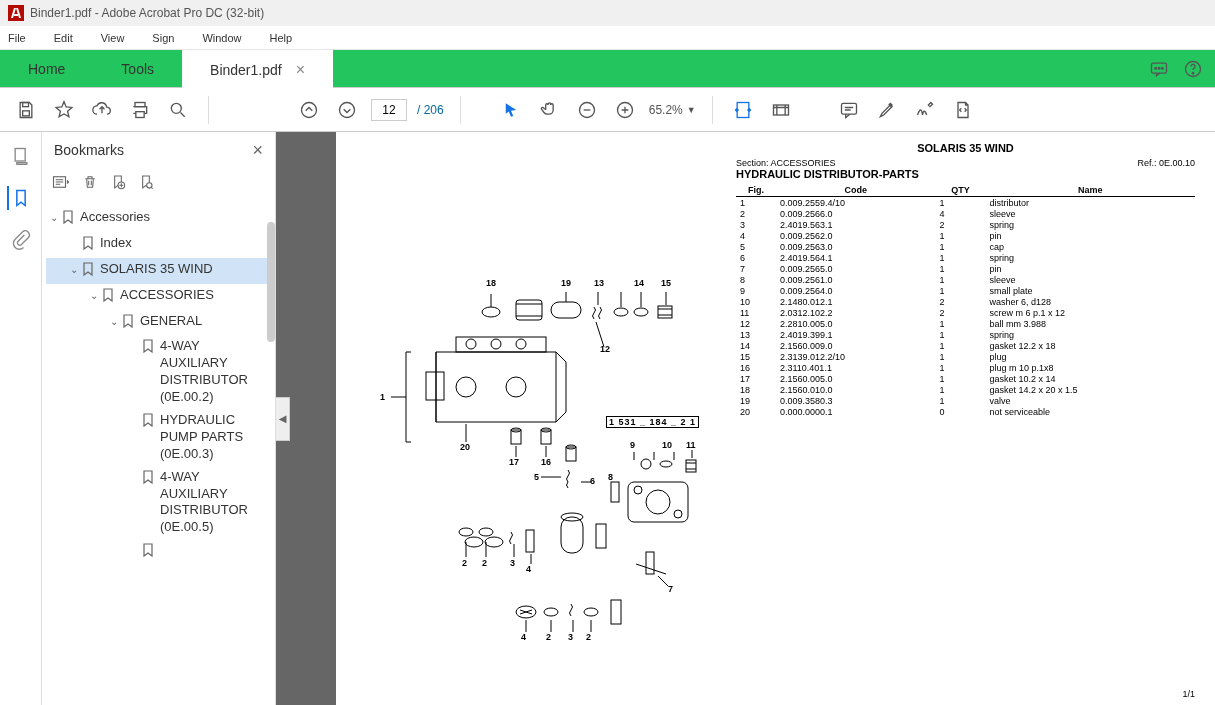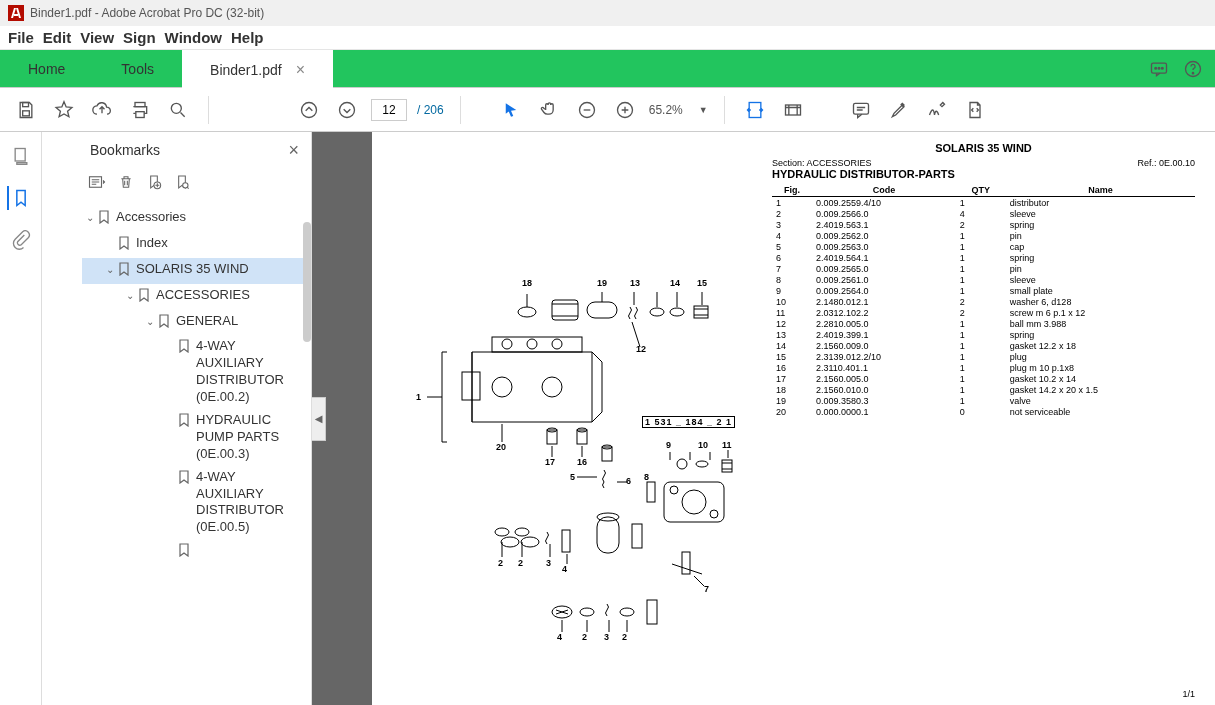--- a/index.html
+++ b/index.html
@@ -1,33 +1,33 @@
 <!DOCTYPE html>
 <html><head>
 <meta charset="utf-8">
 <style>
 * { margin: 0; padding: 0; box-sizing: border-box; font-family: "Segoe UI", Arial, sans-serif; }
 body { width: 1215px; height: 705px; background: #fff; overflow: hidden; display: flex; flex-direction: column; }
 .titlebar { height: 26px; background: #f0f0f0; display: flex; align-items: center; padding: 0 8px; font-size: 12px; color: #555; gap: 6px; }
 .titlebar svg { flex-shrink: 0; }
-.menubar { height: 24px; background: #fff; display: flex; align-items: center; padding: 0 8px; font-size: 15px; color: #333; gap: 9px; border-bottom: 1px solid #e5e5e5; font-weight: bold; }
+.menubar { height: 24px; background: #fff; display: flex; align-items: center; padding: 0 8px; font-size: 11px; color: #333; gap: 28px; border-bottom: 1px solid #e5e5e5; }
 .menubar span { cursor: default; }
 .tabbar { height: 38px; background: #22c55e; display: flex; align-items: stretch; border-bottom: 1px solid #ccc; position: relative; }
 .tabbar .tab { padding: 0 28px; display: flex; align-items: center; font-size: 14px; color: #333; cursor: pointer; }
 .tabbar .tab.active { background: #fff; border-top: 3px solid transparent; position: relative; text-align: right; }
 .tabbar .tab.active::after { content:''; position:absolute; bottom:-1px; left:0; right:0; height:1px; background:#fff; }
 .tabbar .tab .close { margin-left: 14px; font-size: 16px; color: #888; }
 .tabbar .right-icons { margin-left: auto; display: flex; align-items: center; gap: 14px; padding-right: 12px; }
 .toolbar { height: 44px; background: #fff; border-bottom: 1px solid #ccc; display: flex; align-items: center; padding: 0 12px; gap: 10px; }
 .toolbar .sep { width: 1px; height: 28px; background: #ddd; margin: 0 6px; }
 .toolbar .icon-btn { width: 28px; height: 28px; display: flex; align-items: center; justify-content: center; cursor: pointer; color: #555; }
 .toolbar .icon-btn.active { color: #1473e6; }
 .toolbar .page-input { width: 36px; height: 22px; text-align: center; border: 1px solid #ccc; font-size: 12px; }
 .toolbar .page-total { font-size: 12px; color: #0369a1; }
-.toolbar .zoom-display { font-size: 12px; color: #555; display: flex; align-items: center; gap: 16px; }
+.toolbar .zoom-display { font-size: 12px; color: #555; display: flex; align-items: center; gap: 4px; }
 .content { flex: 1; display: flex; overflow: hidden; }
 .leftbar { width: 42px; background: #fff; border-right: 1px solid #ddd; display: flex; flex-direction: column; align-items: center; padding-top: 12px; gap: 18px; }
 .leftbar .icon { width: 24px; height: 24px; display: flex; align-items: center; justify-content: center; color: #888; cursor: pointer; }
 .leftbar .icon.active { color: #1473e6; border-left: 2px solid #1473e6; padding-left: 0; margin-left: -2px; width: 26px; }
 .bookmarks-panel { width: 234px; background: #fff; border-right: 1px solid #ddd; display: flex; flex-direction: column; }
 .bookmarks-header { height: 36px; display: flex; align-items: center; justify-content: space-between; padding: 0 12px; font-size: 14px; color: #333; }
 .bookmarks-header .close { font-size: 18px; color: #666; cursor: pointer; }
 .bookmarks-tools { height: 32px; display: flex; align-items: center; padding: 0 10px; gap: 12px; color: #666; }
 .bookmarks-tools .tool { cursor: pointer; }
 .bookmarks-tree { flex: 1; overflow-y: auto; padding: 6px 4px; font-size: 13px; color: #333; }
@@ -47,21 +47,21 @@
 .doc-header { position: absolute; left: 400px; top: 10px; right: 20px; font-family: Arial, sans-serif; }
 .doc-title { text-align: center; font-weight: bold; font-size: 11px; }
 .doc-section-row { display: flex; justify-content: space-between; font-size: 9px; margin-top: 4px; }
 .doc-subtitle { font-weight: bold; font-size: 11px; }
 .parts-table { position: absolute; left: 400px; top: 52px; right: 20px; font-size: 9px; font-family: Arial, sans-serif; }
 .parts-table table { width: 100%; border-collapse: collapse; }
 .parts-table th { text-align: center; font-weight: bold; border-bottom: 1px solid #000; padding: 1px 4px; font-size: 9px; }
 .parts-table td { padding: 0.5px 4px; font-size: 9px; }
 .parts-table th:nth-child(3), .parts-table td:nth-child(3) { width: 50px; }
 .page-num { position: absolute; right: 20px; bottom: 6px; font-size: 9px; }
-.bookmarks-panel-wrap { position: relative; margin-left: 36px; }
+.bookmarks-panel-wrap { position: relative; }
 .callout-box { position: absolute; border: 1px solid #000; font-size: 9px; font-weight: bold; padding: 0 2px; letter-spacing: 1px; }
 .diag-label { position: absolute; font-size: 9px; font-weight: bold; }
 </style>
 </head>
 <body>
 
 <div class="titlebar">
   <svg width="16" height="16" viewBox="0 0 16 16">
       <rect width="16" height="16" fill="#b30b00"></rect>
       <path d="M3 13 L6 3 L8 3 L5 13 Z M10 3 L13 13 L11 13 L8 3 Z M6 9 L10 9 L10 11 L6 11 Z" fill="#fff"></path>

